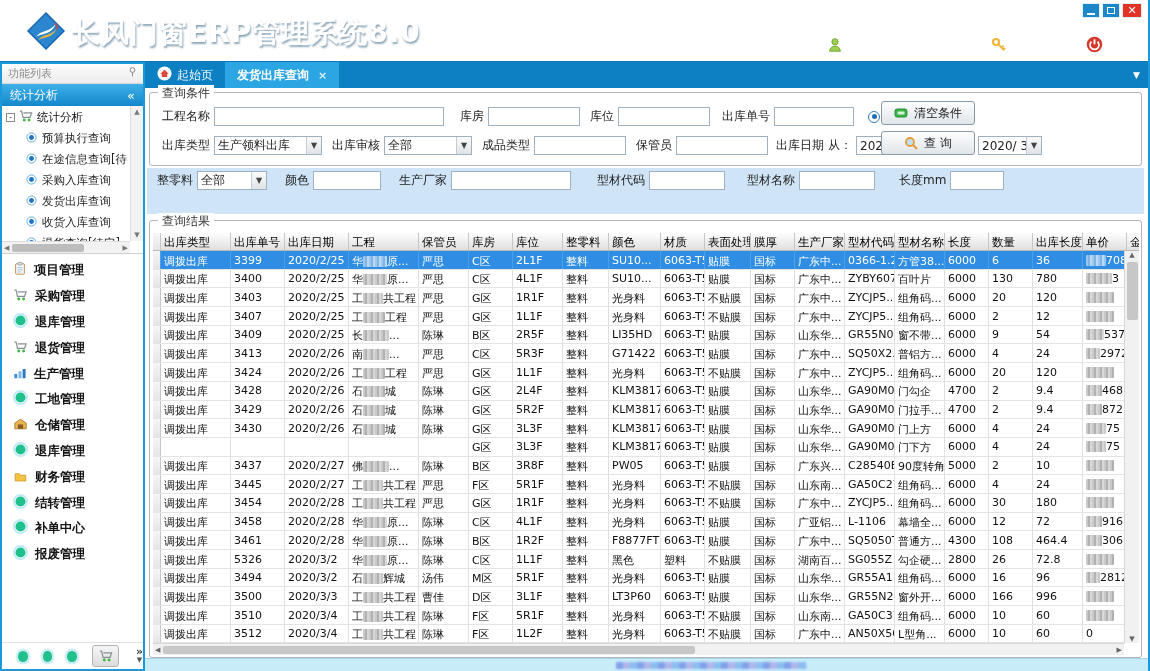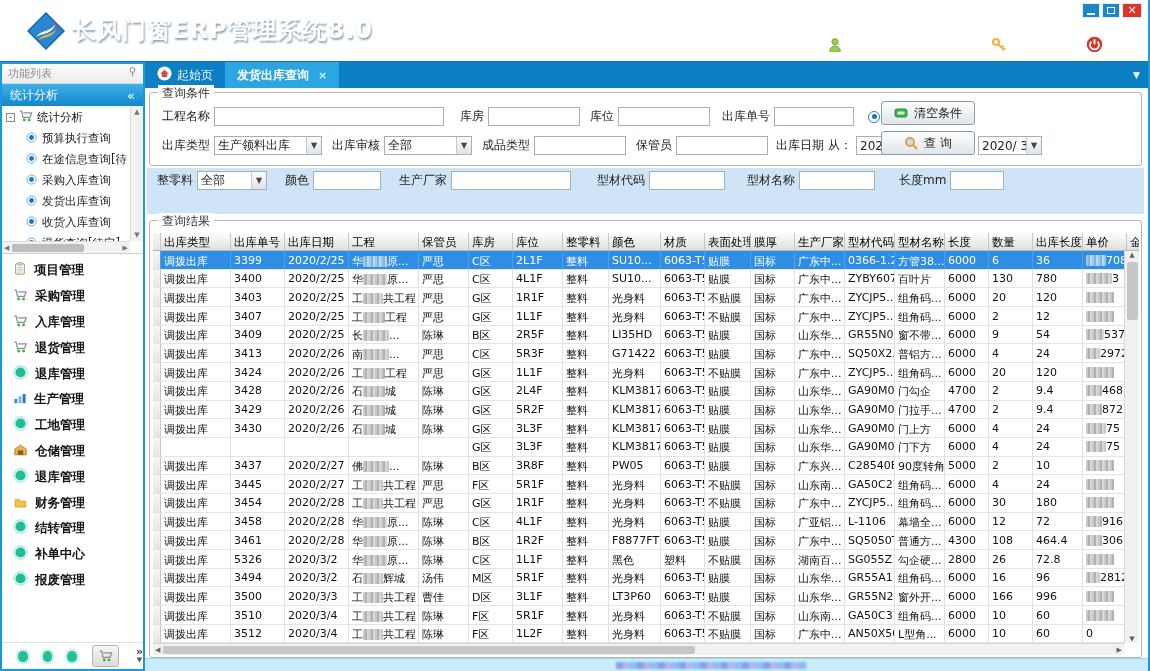--- a/index.html
+++ b/index.html
@@ -3,21 +3,21 @@
 <meta charset="utf-8">
 <style>
   *{margin:0;padding:0;box-sizing:border-box;}
   html,body{background:#eaeaea;font-family:"DejaVu Sans","Liberation Sans",sans-serif;}
   #app{position:relative;width:1150px;height:671px;background:#fff;overflow:hidden;border-right:2px solid #1c99d8;}
 
   
   .topbar{position:absolute;left:0;top:0;width:100%;height:62px;
     background:linear-gradient(180deg,#33adે 0%,#1b9fdd 0%,#189ad9 55%,#0d88cb 100%);border-bottom:1px solid #0a79b6;}
   .logo{position:absolute;left:26px;top:11px;}
-  .app-title{position:absolute;left:72px;top:14px;color:#fff;font-size:24px;font-weight:bold;letter-spacing:1px;
+  .app-title{position:absolute;left:72px;top:14px;color:#fff;font-size:28px;font-weight:bold;letter-spacing:1px;
     text-shadow:1px 2px 2px rgba(0,60,100,.45);}
   .win-controls{position:absolute;right:6px;top:3px;display:flex;gap:2px;}
   .wb{width:18px;height:15px;border:1px solid #dff2fb;background:#1b86c8;display:flex;align-items:center;justify-content:center;cursor:pointer;}
   .wb .bar{width:8px;height:2px;background:#fff;margin-top:6px;}
   .wb .box{width:8px;height:7px;border:1px solid #fff;}
   .wb.close{background:#e03226;color:#fff;font-size:11px;font-weight:bold;width:20px;}
   .user-strip{position:absolute;right:14px;top:36px;display:flex;align-items:center;gap:7px;color:#fff;font-size:12px;}
   .user-strip .lnk{cursor:pointer;}
   .user-strip svg{vertical-align:-3px;}
   .gap{width:10px;}
@@ -248,41 +248,33 @@
         </div>
         <div class="menu-item">
      <span class="micon"><svg width="15" height="14" viewBox="0 0 16 16">
               <path d="M1 2.5h2l1.6 7h8l1.8-5H5" fill="none" stroke="#8a8f96" stroke-width="1.4"></path>
               <circle cx="6" cy="12.5" r="1.7" fill="#44b449"></circle>
               <circle cx="11.5" cy="12.5" r="1.7" fill="#44b449"></circle>
             </svg></span>
      <span class="mlabel">采购管理</span>
         </div>
         <div class="menu-item">
+     <span class="micon"><svg width="15" height="15" viewBox="0 0 16 16">
+              <circle cx="8" cy="8" r="7" fill="none" stroke="#bfe9f7" stroke-width="2"></circle>
+              <circle cx="8" cy="8" r="5.4" fill="#1fc08e"></circle>
+            </svg></span>
+     <span class="mlabel">退库管理</span>
+        </div>
+        <div class="menu-item">
      <span class="micon"><svg width="15" height="14" viewBox="0 0 16 16">
               <path d="M1 2.5h2l1.6 7h8l1.8-5H5" fill="none" stroke="#8a8f96" stroke-width="1.4"></path>
               <circle cx="6" cy="12.5" r="1.7" fill="#44b449"></circle>
               <circle cx="11.5" cy="12.5" r="1.7" fill="#44b449"></circle>
             </svg></span>
-     <span class="mlabel">入库管理</span>
-        </div>
-        <div class="menu-item">
-     <span class="micon"><svg width="15" height="14" viewBox="0 0 16 16">
-              <path d="M1 2.5h2l1.6 7h8l1.8-5H5" fill="none" stroke="#8a8f96" stroke-width="1.4"></path>
-              <circle cx="6" cy="12.5" r="1.7" fill="#44b449"></circle>
-              <circle cx="11.5" cy="12.5" r="1.7" fill="#44b449"></circle>
-            </svg></span>
      <span class="mlabel">退货管理</span>
-        </div>
-        <div class="menu-item">
-     <span class="micon"><svg width="15" height="15" viewBox="0 0 16 16">
-              <circle cx="8" cy="8" r="7" fill="none" stroke="#bfe9f7" stroke-width="2"></circle>
-              <circle cx="8" cy="8" r="5.4" fill="#1fc08e"></circle>
-            </svg></span>
-     <span class="mlabel">退库管理</span>
         </div>
         <div class="menu-item">
      <span class="micon"><svg width="14" height="14" viewBox="0 0 16 16">
               <rect x="1.5" y="9" width="3.4" height="5" fill="#3f8fd6"></rect>
               <rect x="6.3" y="6" width="3.4" height="8" fill="#7fb6e8"></rect>
               <rect x="11" y="3.5" width="3.4" height="10.5" fill="#2e78c0"></rect>
             </svg></span>
      <span class="mlabel">生产管理</span>
         </div>
         <div class="menu-item">

